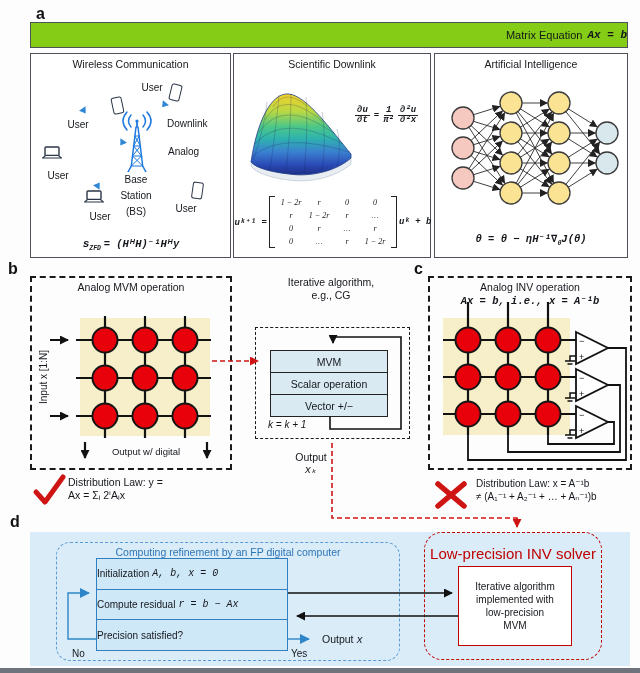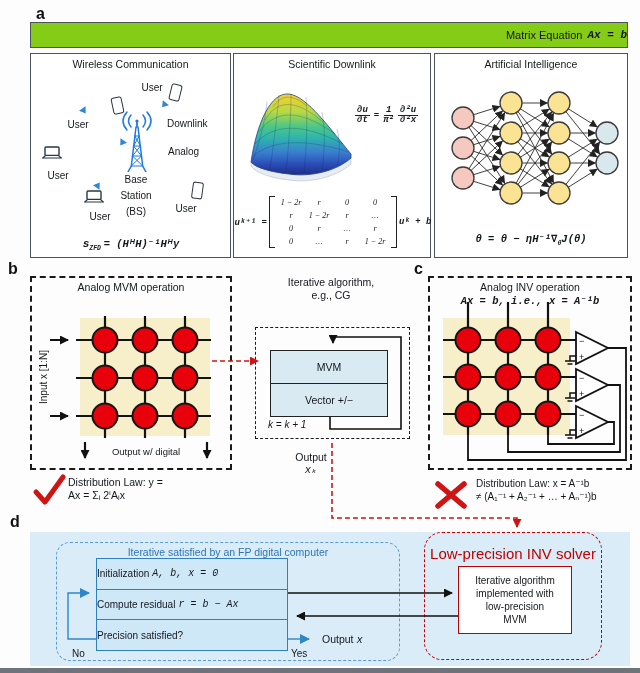--- a/index.html
+++ b/index.html
@@ -268,20 +268,21 @@
     <div>Ax = Σᵢ 2ⁱAᵢx</div>
   </div>
 
   <div class="abs ctr" style="left:256px;top:276px;width:150px;font-size:10.5px;line-height:13px">
     <div>Iterative algorithm,</div>
     <div>e.g., CG</div>
   </div>
   <div class="abs dashbox2" style="left:255px;top:327px;width:155px;height:112px;box-sizing:border-box"></div>
   <div class="abs stack" style="left:270px;top:350px;width:118px;height:67px;box-sizing:border-box">
     <div class="stackrow">MVM</div>
+    <div class="stackrow">Scalar operation</div>
     <div class="stackrow">Vector +/−</div>
   </div>
   <div class="abs" style="left:268px;top:419px;font-size:10px;font-style:italic">k = k + 1</div>
   <div class="abs ctr" style="left:283px;top:451px;width:56px;line-height:13px">
     <div style="font-size:10.5px">Output</div>
     <div class="math" style="font-size:10.5px">xₖ</div>
   </div>
 
   <div class="abs dashbox" style="left:428px;top:276px;width:204px;height:194px;box-sizing:border-box"></div>
   <div class="abs ctr" style="left:430px;top:281px;width:200px;font-size:10.5px">Analog INV operation</div>
@@ -328,21 +329,21 @@
       <path d="M178,146 L184,146 L184,168 L118,168 L118,159"></path>
     </g>
   </svg>
   <div class="abs" style="left:476px;top:477px;line-height:13px;font-size:10px">
     <div>Distribution Law: x = A⁻¹b</div>
     <div>≠ (A₁⁻¹ + A₂⁻¹ + … + Aₙ⁻¹)b</div>
   </div>
 
   <div class="abs" style="left:30px;top:532px;width:600px;height:134px;background:#d9ecf8"></div>
   <div class="abs bluedash" style="left:56px;top:542px;width:344px;height:119px;box-sizing:border-box"></div>
-  <div class="abs ctr" style="left:60px;top:546px;width:336px;font-size:10.5px;color:#2e75b6">Iterative satisfied by an FP digital computer</div>
+  <div class="abs ctr" style="left:60px;top:546px;width:336px;font-size:10.5px;color:#2e75b6">Computing refinement by an FP digital computer</div>
 
   <div class="abs flow" style="left:96px;top:558px;width:192px;height:93px;box-sizing:border-box">
     <div class="step">
       <span>Initialization</span>
         <span class="math">A, b, x = 0</span>
     </div>
     <div class="step">
       <span>Compute residual</span>
         <span class="math">r = b − Ax</span>
     </div>
@@ -351,21 +352,21 @@
     </div>
   </div>
   <div class="abs" style="left:72px;top:648px;font-size:10px">No</div>
   <div class="abs" style="left:291px;top:648px;font-size:10px">Yes</div>
   <div class="abs" style="left:322px;top:633px;font-size:10.5px">
     <span>Output</span> <span class="math">x</span>
   </div>
 
   <div class="abs reddash" style="left:424px;top:532px;width:178px;height:128px;box-sizing:border-box"></div>
   <div class="abs ctr" style="left:426px;top:545px;width:174px;font-size:15px;color:#c00000">Low-precision INV solver</div>
-  <div class="abs redbox ctr prelines" style="left:458px;top:566px;width:114px;height:68px;box-sizing:border-box">Iterative algorithm
+  <div class="abs redbox ctr prelines" style="left:458px;top:566px;width:114px;height:80px;box-sizing:border-box">Iterative algorithm
 implemented with
 low-precision
 MVM</div>
 
   <div class="abs" style="left:0;top:668px;width:640px;height:5px;background:#6f747c"></div>
 
   <svg class="abs" style="left:0;top:0;pointer-events:none" width="640" height="673" viewBox="0 0 640 673">
     <defs>
       <marker id="arrK" markerUnits="userSpaceOnUse" markerWidth="9" markerHeight="9" refX="8" refY="4.5" orient="auto">
           <path d="M0,0 L9,4.5 L0,9 Z" fill="#111"></path>

